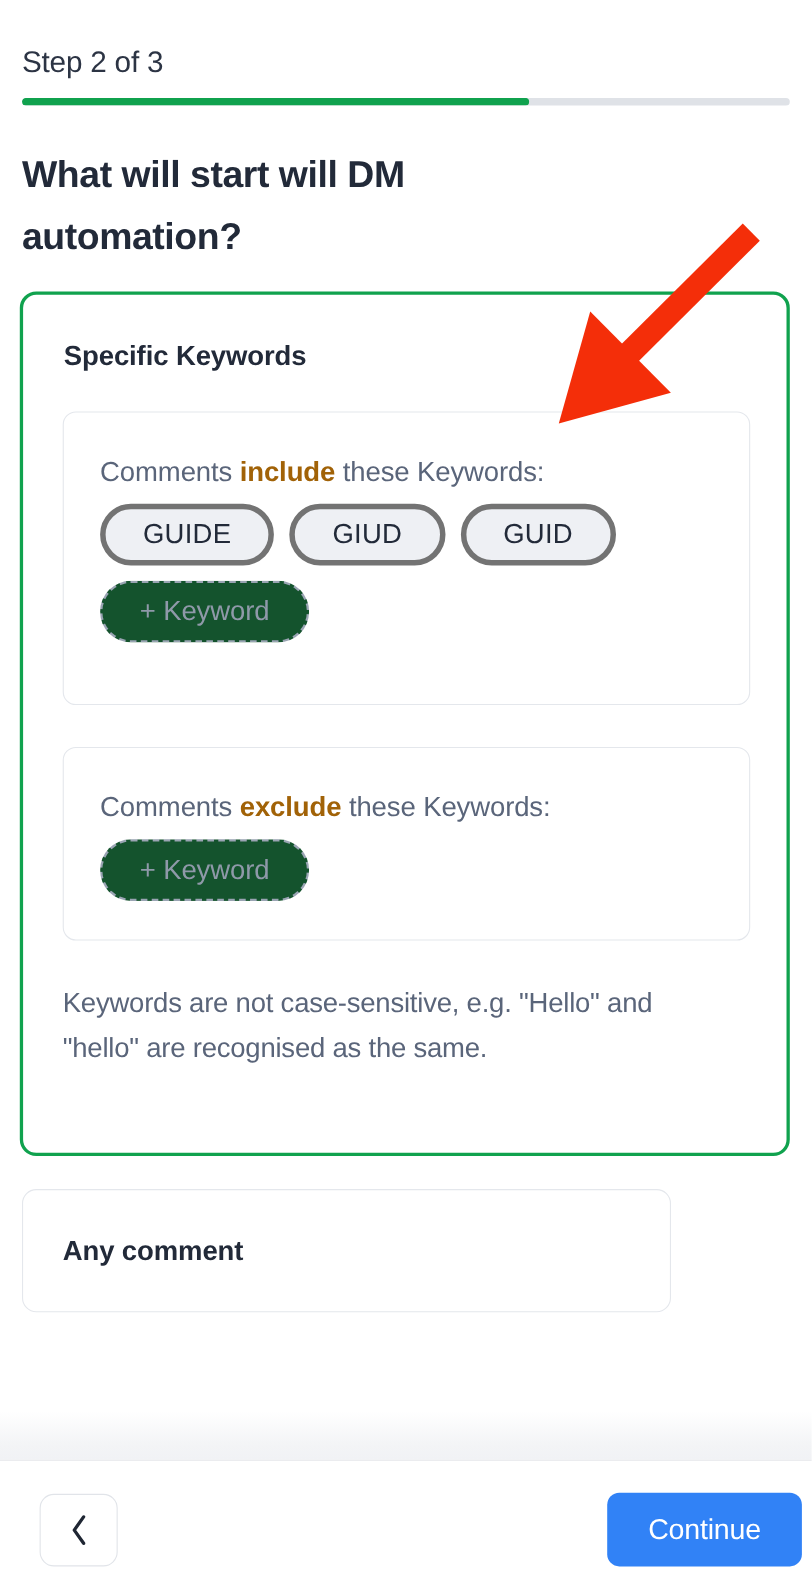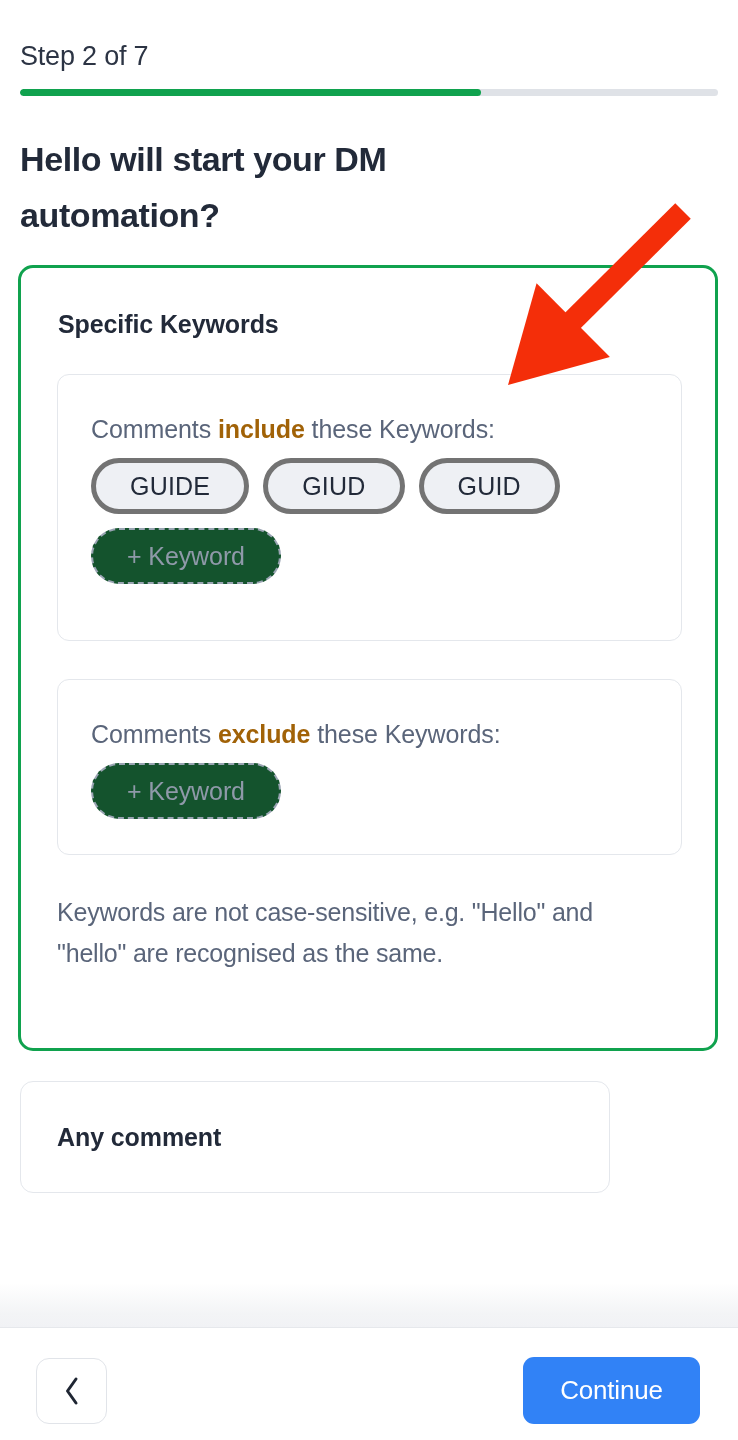--- a/index.html
+++ b/index.html
@@ -234,27 +234,27 @@
     width: 738px;
     height: 1440px;
     pointer-events: none;
   }
 </style>
 </head>
 <body>
 
 <div id="screen">
 
-  <div class="step-label">Step 2 of 7</div>
+  <div class="step-label">Step 2 of 3</div>
 
   <div class="progress-track">
     <div class="progress-fill" id="progress-fill" style="width: 66%; background: rgb(16, 162, 78);"></div>
   </div>
 
-  <div class="page-heading">Hello will start your DM automation?</div>
+  <div class="page-heading">What will start will DM automation?</div>
 
   <div class="option-card-selected" style="border-color: rgb(16, 162, 78);">
 
     <div class="option-title">Specific Keywords</div>
 
     <div class="kw-panel include">
       <div class="kw-label">
         <span>Comments </span><b>include</b><span> these Keywords:</span>
       </div>
       <div class="chip-area" id="include-chips">
@@ -285,21 +285,21 @@
   <div class="footer-divider"></div>
 
   <div class="btn-back">
     <span>
       <svg width="18" height="30" viewBox="0 0 18 30" fill="none">
         <path d="M13 3 L4.5 15 L13 27" stroke="#1f2633" stroke-width="3" stroke-linecap="round" stroke-linejoin="round"></path>
       </svg>
     </span>
   </div>
 
-  <div class="btn-continue" style="background: rgb(49, 130, 246);">Continue</div>
+  <div class="btn-continue" style="background: rgb(49, 130, 246); margin-left: 29px;">Continue</div>
 
   <svg class="annotation-arrow" viewBox="0 0 738 1440">
     <g id="arrow-group">
       <line id="arrow-shaft" x1="683" y1="211" x2="560.4756173436056" y2="332.82424332692926" stroke="#f42e09" stroke-width="22"></line>
       <polygon id="arrow-head" points="508,385 536.5759114677302,283.2580849217568 609.904001927181,357.00760118844573" fill="#f42e09"></polygon>
     </g>
   </svg>
 
 </div>
 

